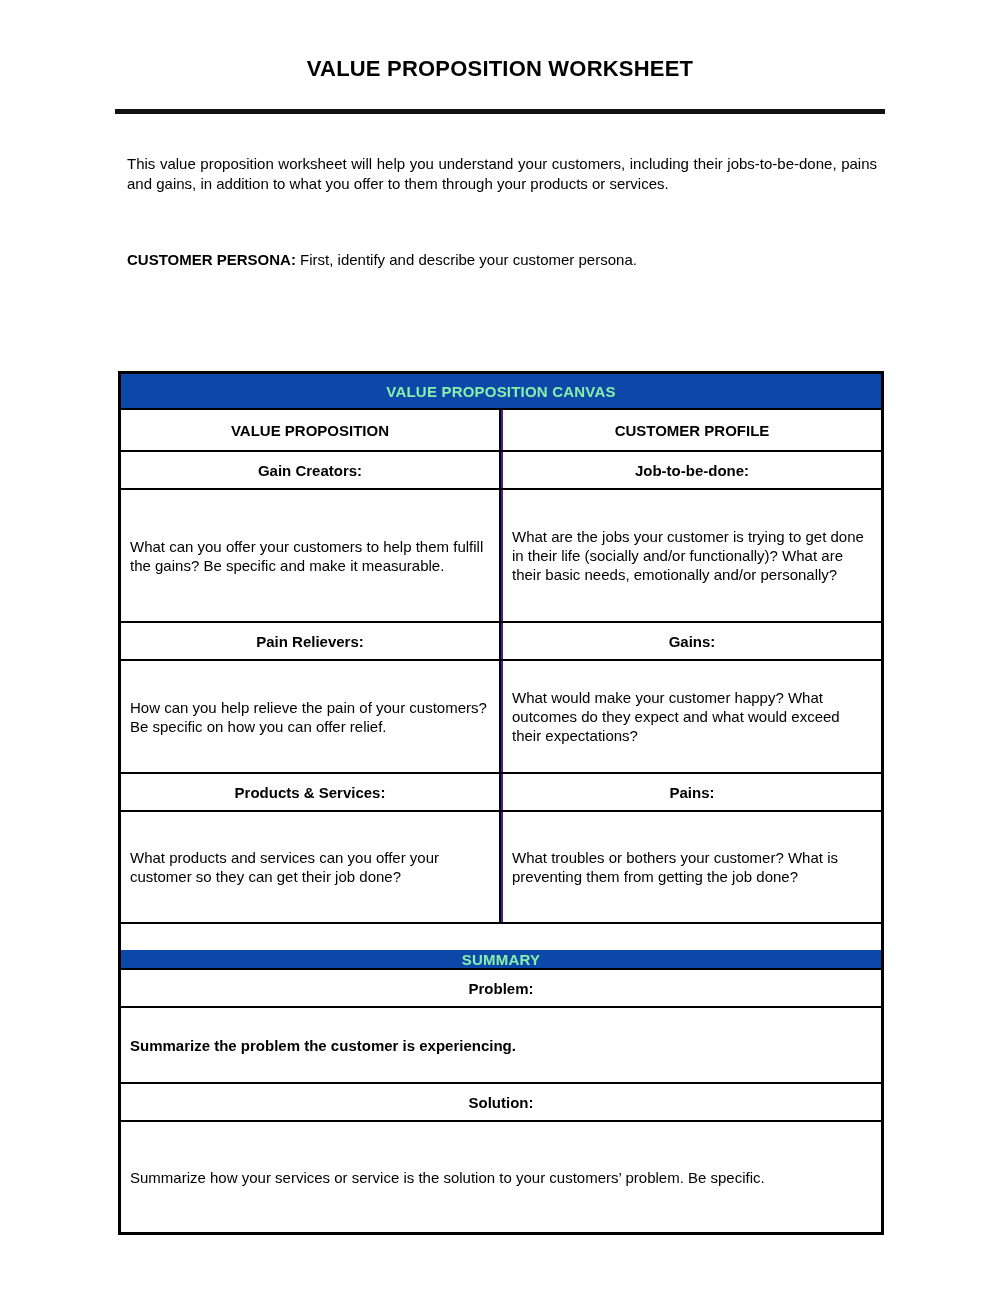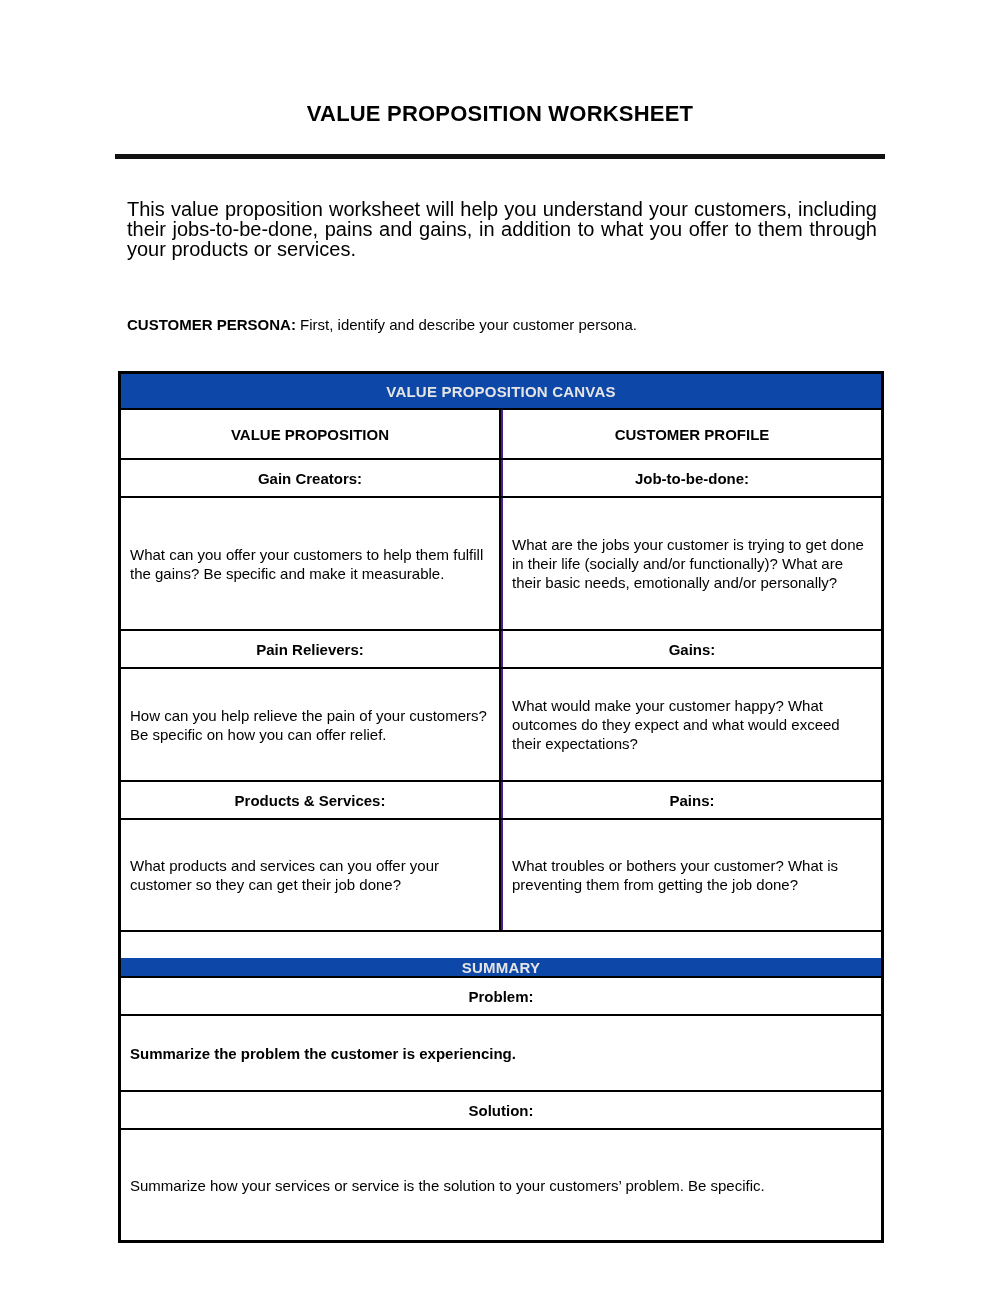--- a/index.html
+++ b/index.html
@@ -11,35 +11,35 @@
     color: #000000;
     position: relative;
   }
   .page {
     width: 1000px;
     height: 1290px;
     background: #ffffff;
     position: relative;
   }
   .doc-title {
-    padding-top: 101px;
+    padding-top: 56px;
     text-align: center;
     font-size: 22px;
     font-weight: bold;
     letter-spacing: 0.2px;
   }
   .title-rule {
     width: 770px;
     height: 5px;
     background: #111111;
     margin: 27px auto 0 115px;
   }
   .intro {
     margin: 40px 123px 0 127px;
-    font-size: 20px;
+    font-size: 15px;
     line-height: 20px;
     text-align: justify;
   }
   .persona-line {
     margin: 56px 123px 0 127px;
     font-size: 15px;
     line-height: 20px;
   }
   .persona-line .b { font-weight: bold; }
 
@@ -51,31 +51,31 @@
     border: 3px solid #000000;
     background: #ffffff;
   }
   .t-row { display: flex; width: 100%; }
   .t-row + .t-row { border-top: 2px solid #000000; }
   .band {
     height: 34px;
     display: flex;
     align-items: center;
     justify-content: center;
-    color: #e5e5e5;
+    color: #86efac;
     font-size: 15px;
     font-weight: bold;
     letter-spacing: 0.2px;
   }
   .band.small { height: 18px; margin-top: 26px; }
   .cell { flex: 1 1 50%; min-width: 0; }
   .cell.left  { border-right: 2px solid #000000; }
   .cell.right { border-left: 2px solid #4c1d95; }
   .col-title {
-    height: 48px;
+    height: 40px;
     display: flex;
     align-items: center;
     justify-content: center;
     font-size: 15px;
     font-weight: bold;
   }
   .sec-label {
     height: 36px;
     display: flex;
     align-items: center;

